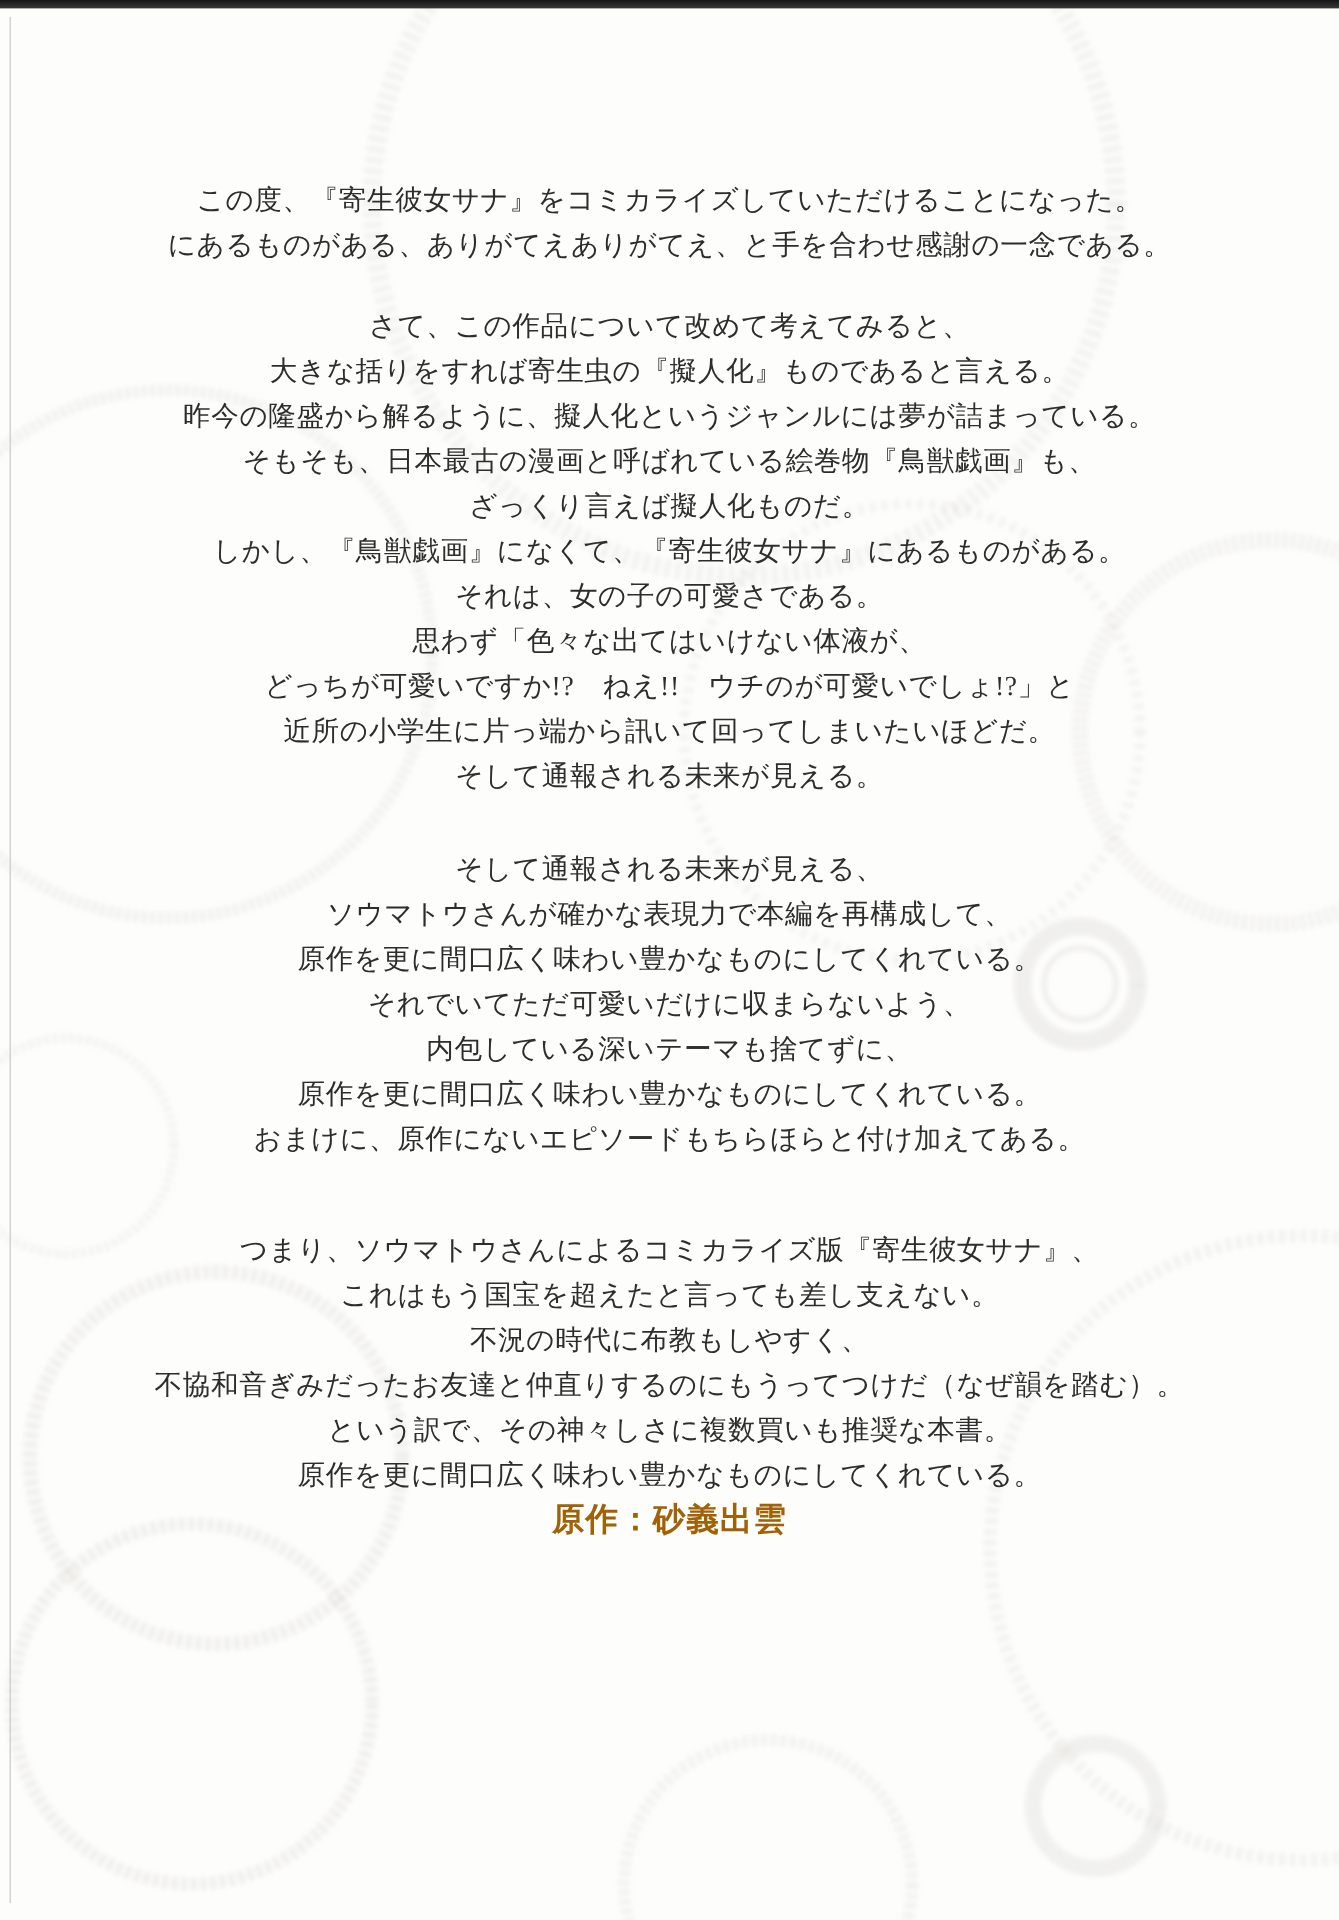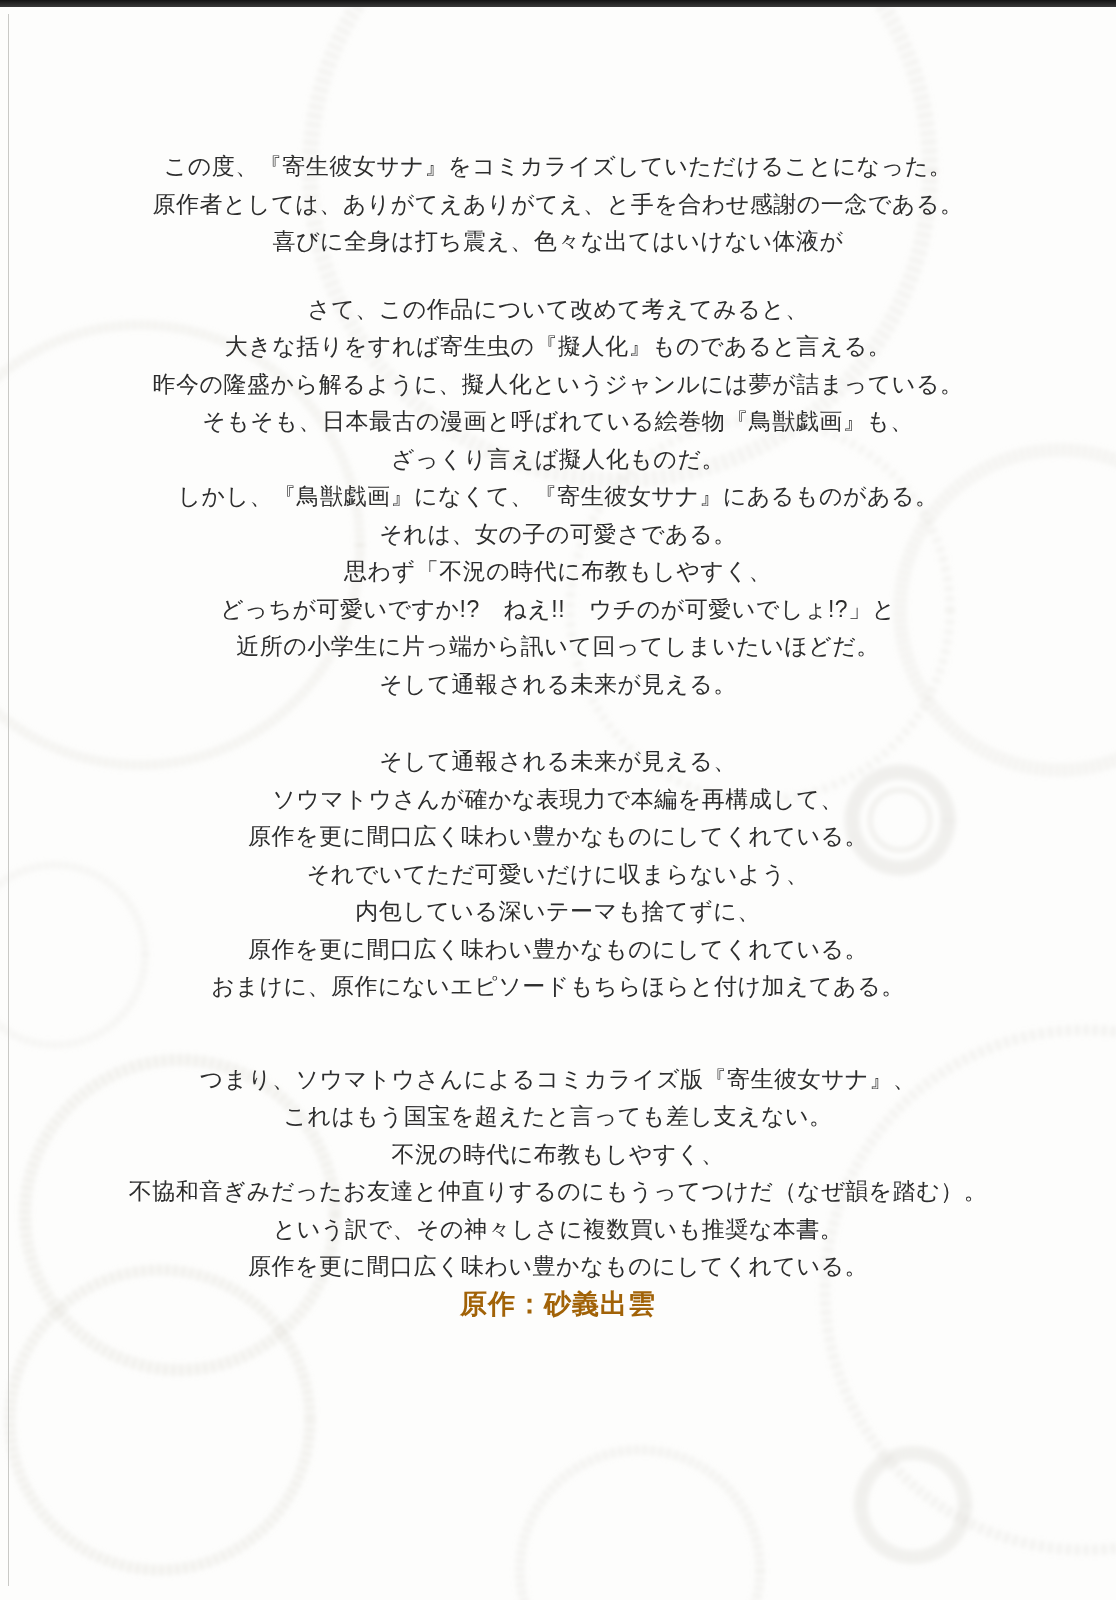--- a/index.html
+++ b/index.html
@@ -6,21 +6,21 @@
     margin: 0;
     padding: 0;
     background: #ffffff;
   }
   .page {
     position: relative;
     width: 1116px;
     height: 1600px;
     background: #fdfdfc;
     overflow: hidden;
-    font-family: Liberation Sans, sans-serif;
+    font-family: Liberation Serif, serif;
   }
   .top-edge {
     position: absolute;
     top: 0; left: 0;
     width: 100%;
     height: 7px;
     background: linear-gradient(#141414, #3a3a3a);
   }
   .left-edge {
     position: absolute;
@@ -89,33 +89,32 @@
     </g>
   </svg>
 
   <div class="top-edge"></div>
   <div class="left-edge"></div>
 
   <div class="text-block">
 
     <p class="para p1">
       <span class="line">この度、『寄生彼女サナ』をコミカライズしていただけることになった。</span>
-      <span class="line">原作者としては、ありがてえありがてえ、と手を合わせ感謝の一念である。</span>
-      <span class="line">喜びに全身は打ち震え、色々な出てはいけない体液が</span>
+      <span class="line">にあるものがある、ありがてえありがてえ、と手を合わせ感謝の一念である。</span>
     </p>
 
     <p class="para p2">
       <span class="line">さて、この作品について改めて考えてみると、</span>
       <span class="line">大きな括りをすれば寄生虫の『擬人化』ものであると言える。</span>
       <span class="line">昨今の隆盛から解るように、擬人化というジャンルには夢が詰まっている。</span>
       <span class="line">そもそも、日本最古の漫画と呼ばれている絵巻物『鳥獣戯画』も、</span>
       <span class="line">ざっくり言えば擬人化ものだ。</span>
       <span class="line">しかし、『鳥獣戯画』になくて、『寄生彼女サナ』にあるものがある。</span>
       <span class="line">それは、女の子の可愛さである。</span>
-      <span class="line">思わず「不況の時代に布教もしやすく、</span>
+      <span class="line">思わず「色々な出てはいけない体液が、</span>
       <span class="line">どっちが可愛いですか!?　ねえ!!　ウチのが可愛いでしょ!?」と</span>
       <span class="line">近所の小学生に片っ端から訊いて回ってしまいたいほどだ。</span>
       <span class="line">そして通報される未来が見える。</span>
     </p>
 
     <p class="para p3">
       <span class="line">そして通報される未来が見える、</span>
       <span class="line">ソウマトウさんが確かな表現力で本編を再構成して、</span>
       <span class="line">原作を更に間口広く味わい豊かなものにしてくれている。</span>
       <span class="line">それでいてただ可愛いだけに収まらないよう、</span>

